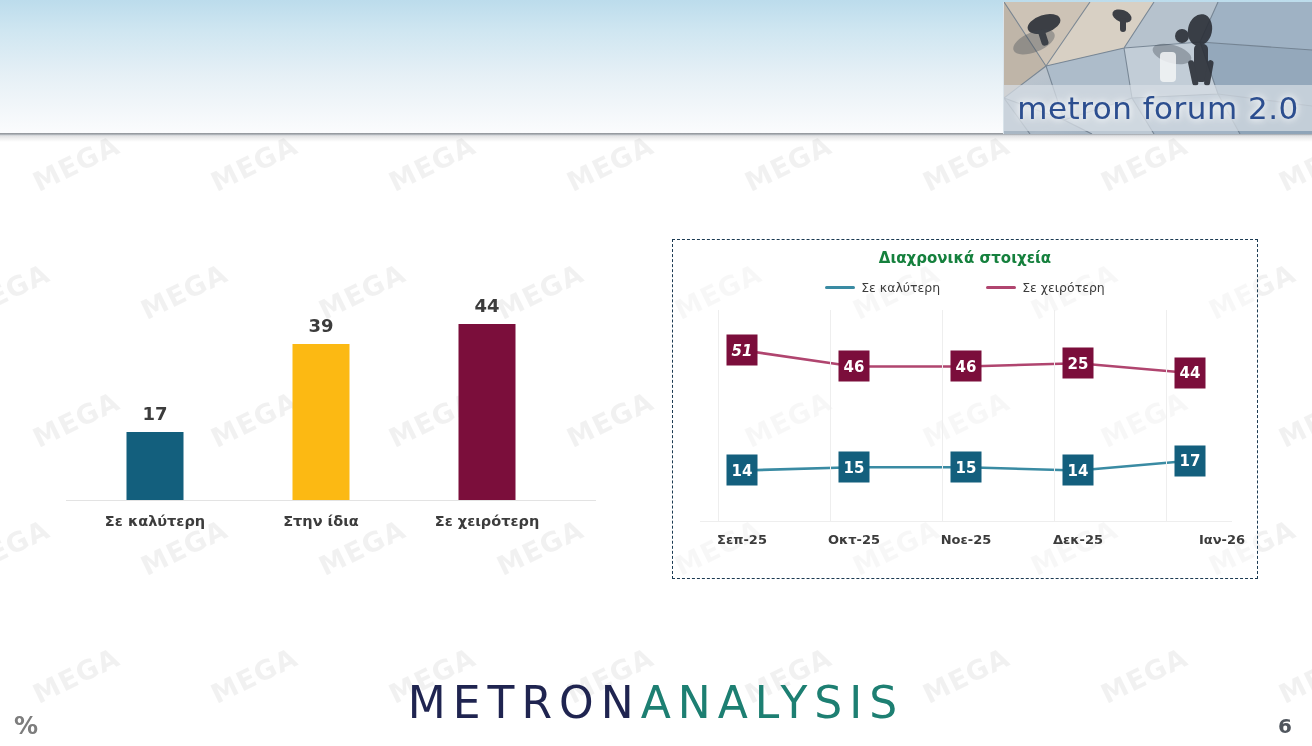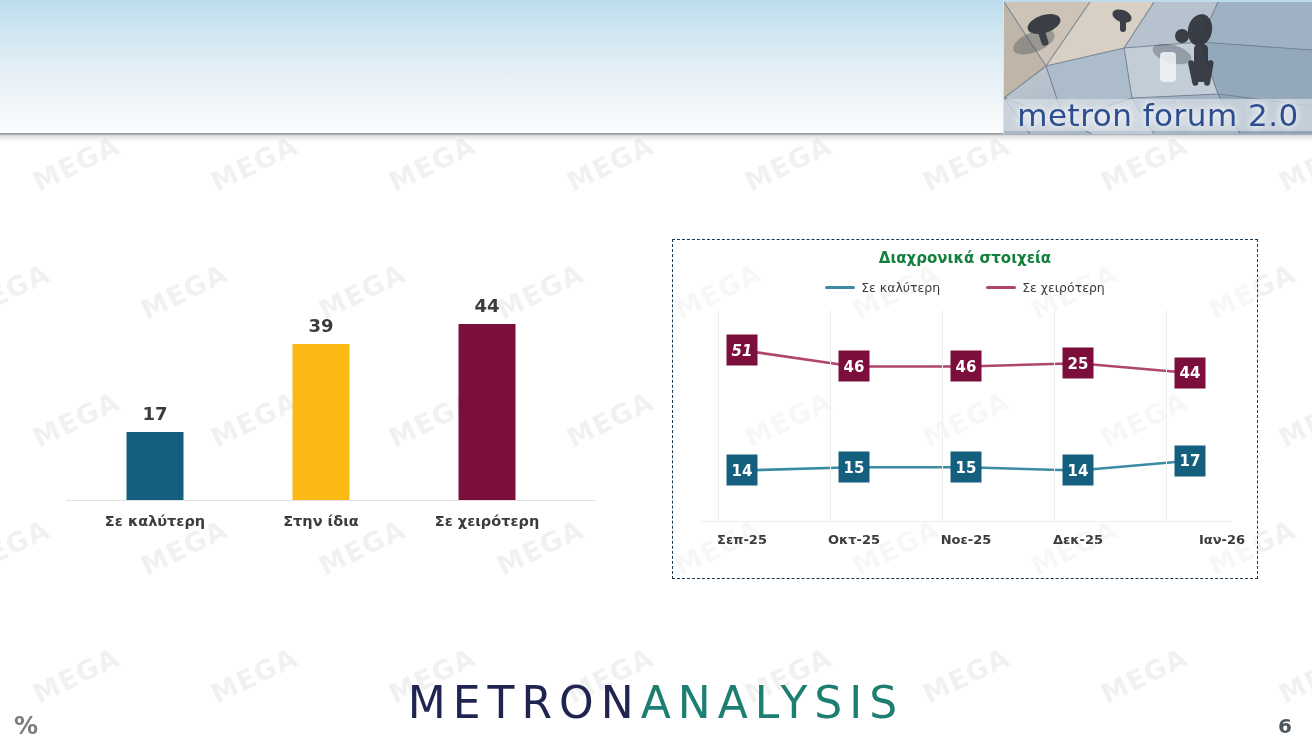--- a/index.html
+++ b/index.html
@@ -55,21 +55,21 @@
 
   
   .logo-box{
     position:absolute;right:0;top:2px;width:308px;height:132px;z-index:5;
     overflow:hidden;
     background:#aebdc8;
     border-left:1px solid #d9e3ea;
   }
   .logo-img{position:absolute;inset:0;}
   .logo-cap{
-    position:absolute;left:0;right:0;bottom:3px;height:32px;
+    position:absolute;left:0;right:0;bottom:3px;height:46px;
     background:rgba(215,222,229,0.72);
     display:flex;align-items:center;justify-content:center;
   }
   .logo-text{
     font-family:"DejaVu Sans","Liberation Sans",sans-serif;
     font-size:31px;font-weight:400;color:#2c4e8f;letter-spacing:0.5px;
     text-shadow:0 0 6px rgba(255,255,255,0.95),0 0 12px rgba(255,255,255,0.8);
   }
 
   

